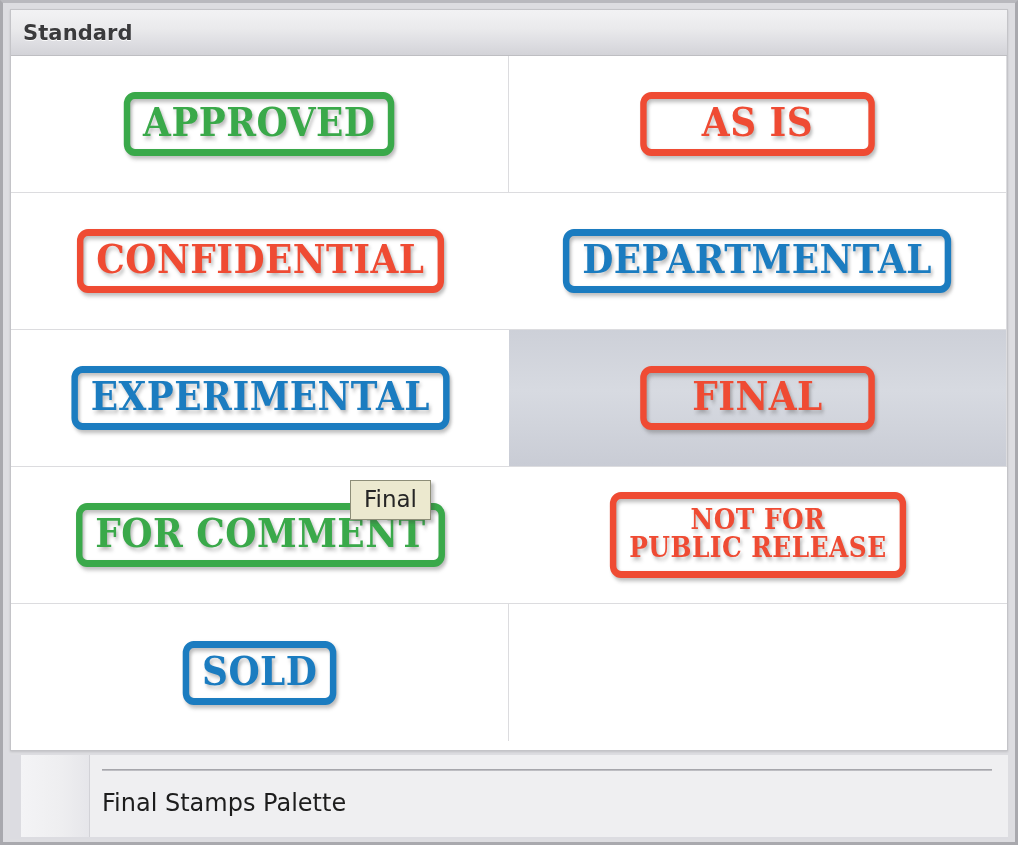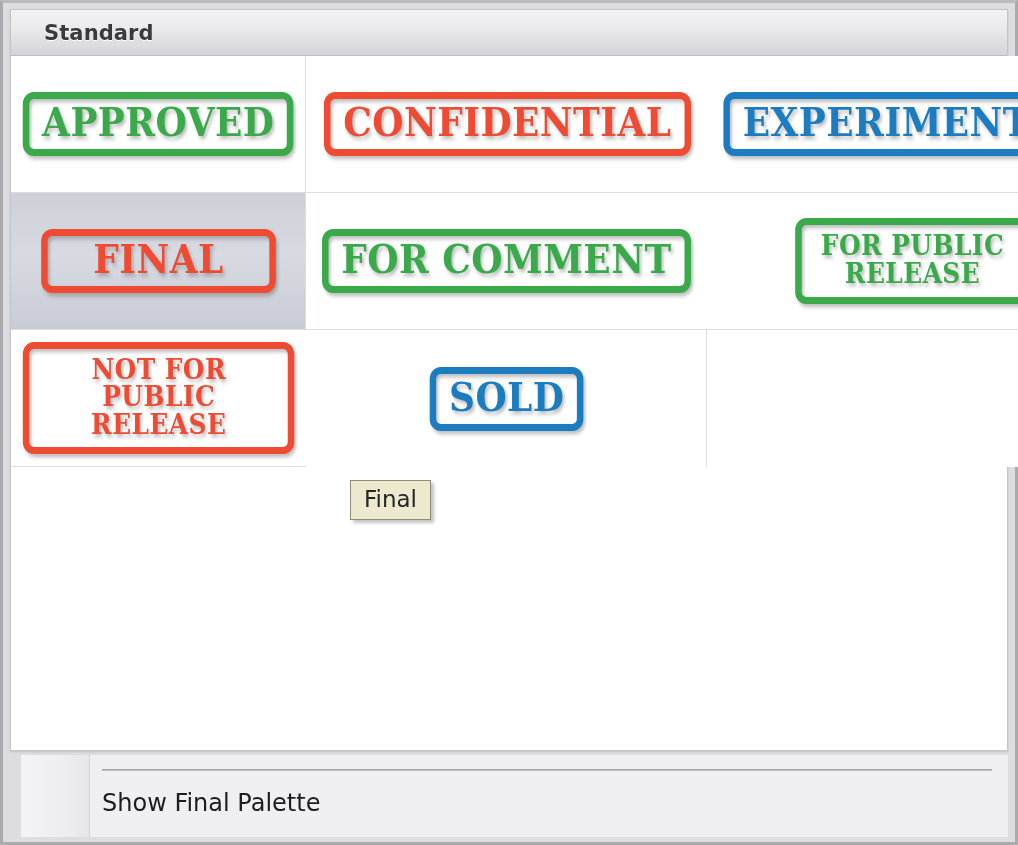--- a/index.html
+++ b/index.html
@@ -44,33 +44,33 @@
   #palette-header {
     position: relative;
     height: 46px;
     box-sizing: border-box;
     border-bottom: 1px solid #bebec2;
     background: linear-gradient(to bottom, #f2f2f4 0%, #eaeaec 42%, #dfdfe3 70%, #d3d3d8 100%);
     display: flex;
     align-items: center;
   }
   #palette-title {
-    padding-left: 33px;
+    padding-left: 12px;
     font-size: 21px;
     font-weight: bold;
     color: #3a3a3c;
     letter-spacing: 0.1px;
     text-shadow: 0 1px 0 rgba(255,255,255,0.85);
     white-space: nowrap;
   }
 
   
   #stamp-grid {
     display: grid;
-    grid-template-columns: repeat(3, 1fr);
+    grid-template-columns: repeat(2, 1fr);
     grid-auto-rows: 137px;
     background: #fef9c3;
   }
   .stamp-cell {
     position: relative;
     box-sizing: border-box;
     border-right: 1px solid #dcdcdf;
     border-bottom: 1px solid #dcdcdf;
     display: flex;
     align-items: center;
@@ -199,44 +199,48 @@
     <div id="palette-header">
       <div id="palette-title">Standard</div>
     </div>
 
     <div id="stamp-grid">
         <div class="stamp-cell">
           <div class="stamp c-green">
             <span class="line">APPROVED</span>
           </div>
         </div>
+        <div class="stamp-cell">
+          <div class="stamp c-red">
+            <span class="line">AS IS</span>
+          </div>
+        </div>
         <div class="stamp-cell col-last">
           <div class="stamp c-red">
             <span class="line">CONFIDENTIAL</span>
+          </div>
+        </div>
+        <div class="stamp-cell">
+          <div class="stamp c-blue">
+            <span class="line">DEPARTMENTAL</span>
           </div>
         </div>
         <div class="stamp-cell col-last">
           <div class="stamp c-blue">
             <span class="line">EXPERIMENTAL</span>
           </div>
         </div>
         <div class="stamp-cell state-hover">
           <div class="stamp c-red">
             <span class="line">FINAL</span>
           </div>
         </div>
         <div class="stamp-cell col-last">
           <div class="stamp c-green">
             <span class="line">FOR COMMENT</span>
-          </div>
-        </div>
-        <div class="stamp-cell">
-          <div class="stamp c-green two-line">
-            <span class="line">FOR PUBLIC</span>
-            <span class="line">RELEASE</span>
           </div>
         </div>
         <div class="stamp-cell col-last">
           <div class="stamp c-red two-line">
             <span class="line">NOT FOR</span>
             <span class="line">PUBLIC RELEASE</span>
           </div>
         </div>
         <div class="stamp-cell row-last">
           <div class="stamp c-blue narrow">
@@ -247,17 +251,17 @@
       </div>
 
   </div>
 
   <div id="tooltip">Final</div>
 
   <div id="menu-strip">
     <div id="menu-gutter"></div>
     <div id="menu-body">
       <div id="menu-separator"></div>
-      <div id="menu-item-show-stamps">Show Final Palette</div>
+      <div id="menu-item-show-stamps">Final Stamps Palette</div>
     </div>
   </div>
 
 </div>
 
 </body></html>

